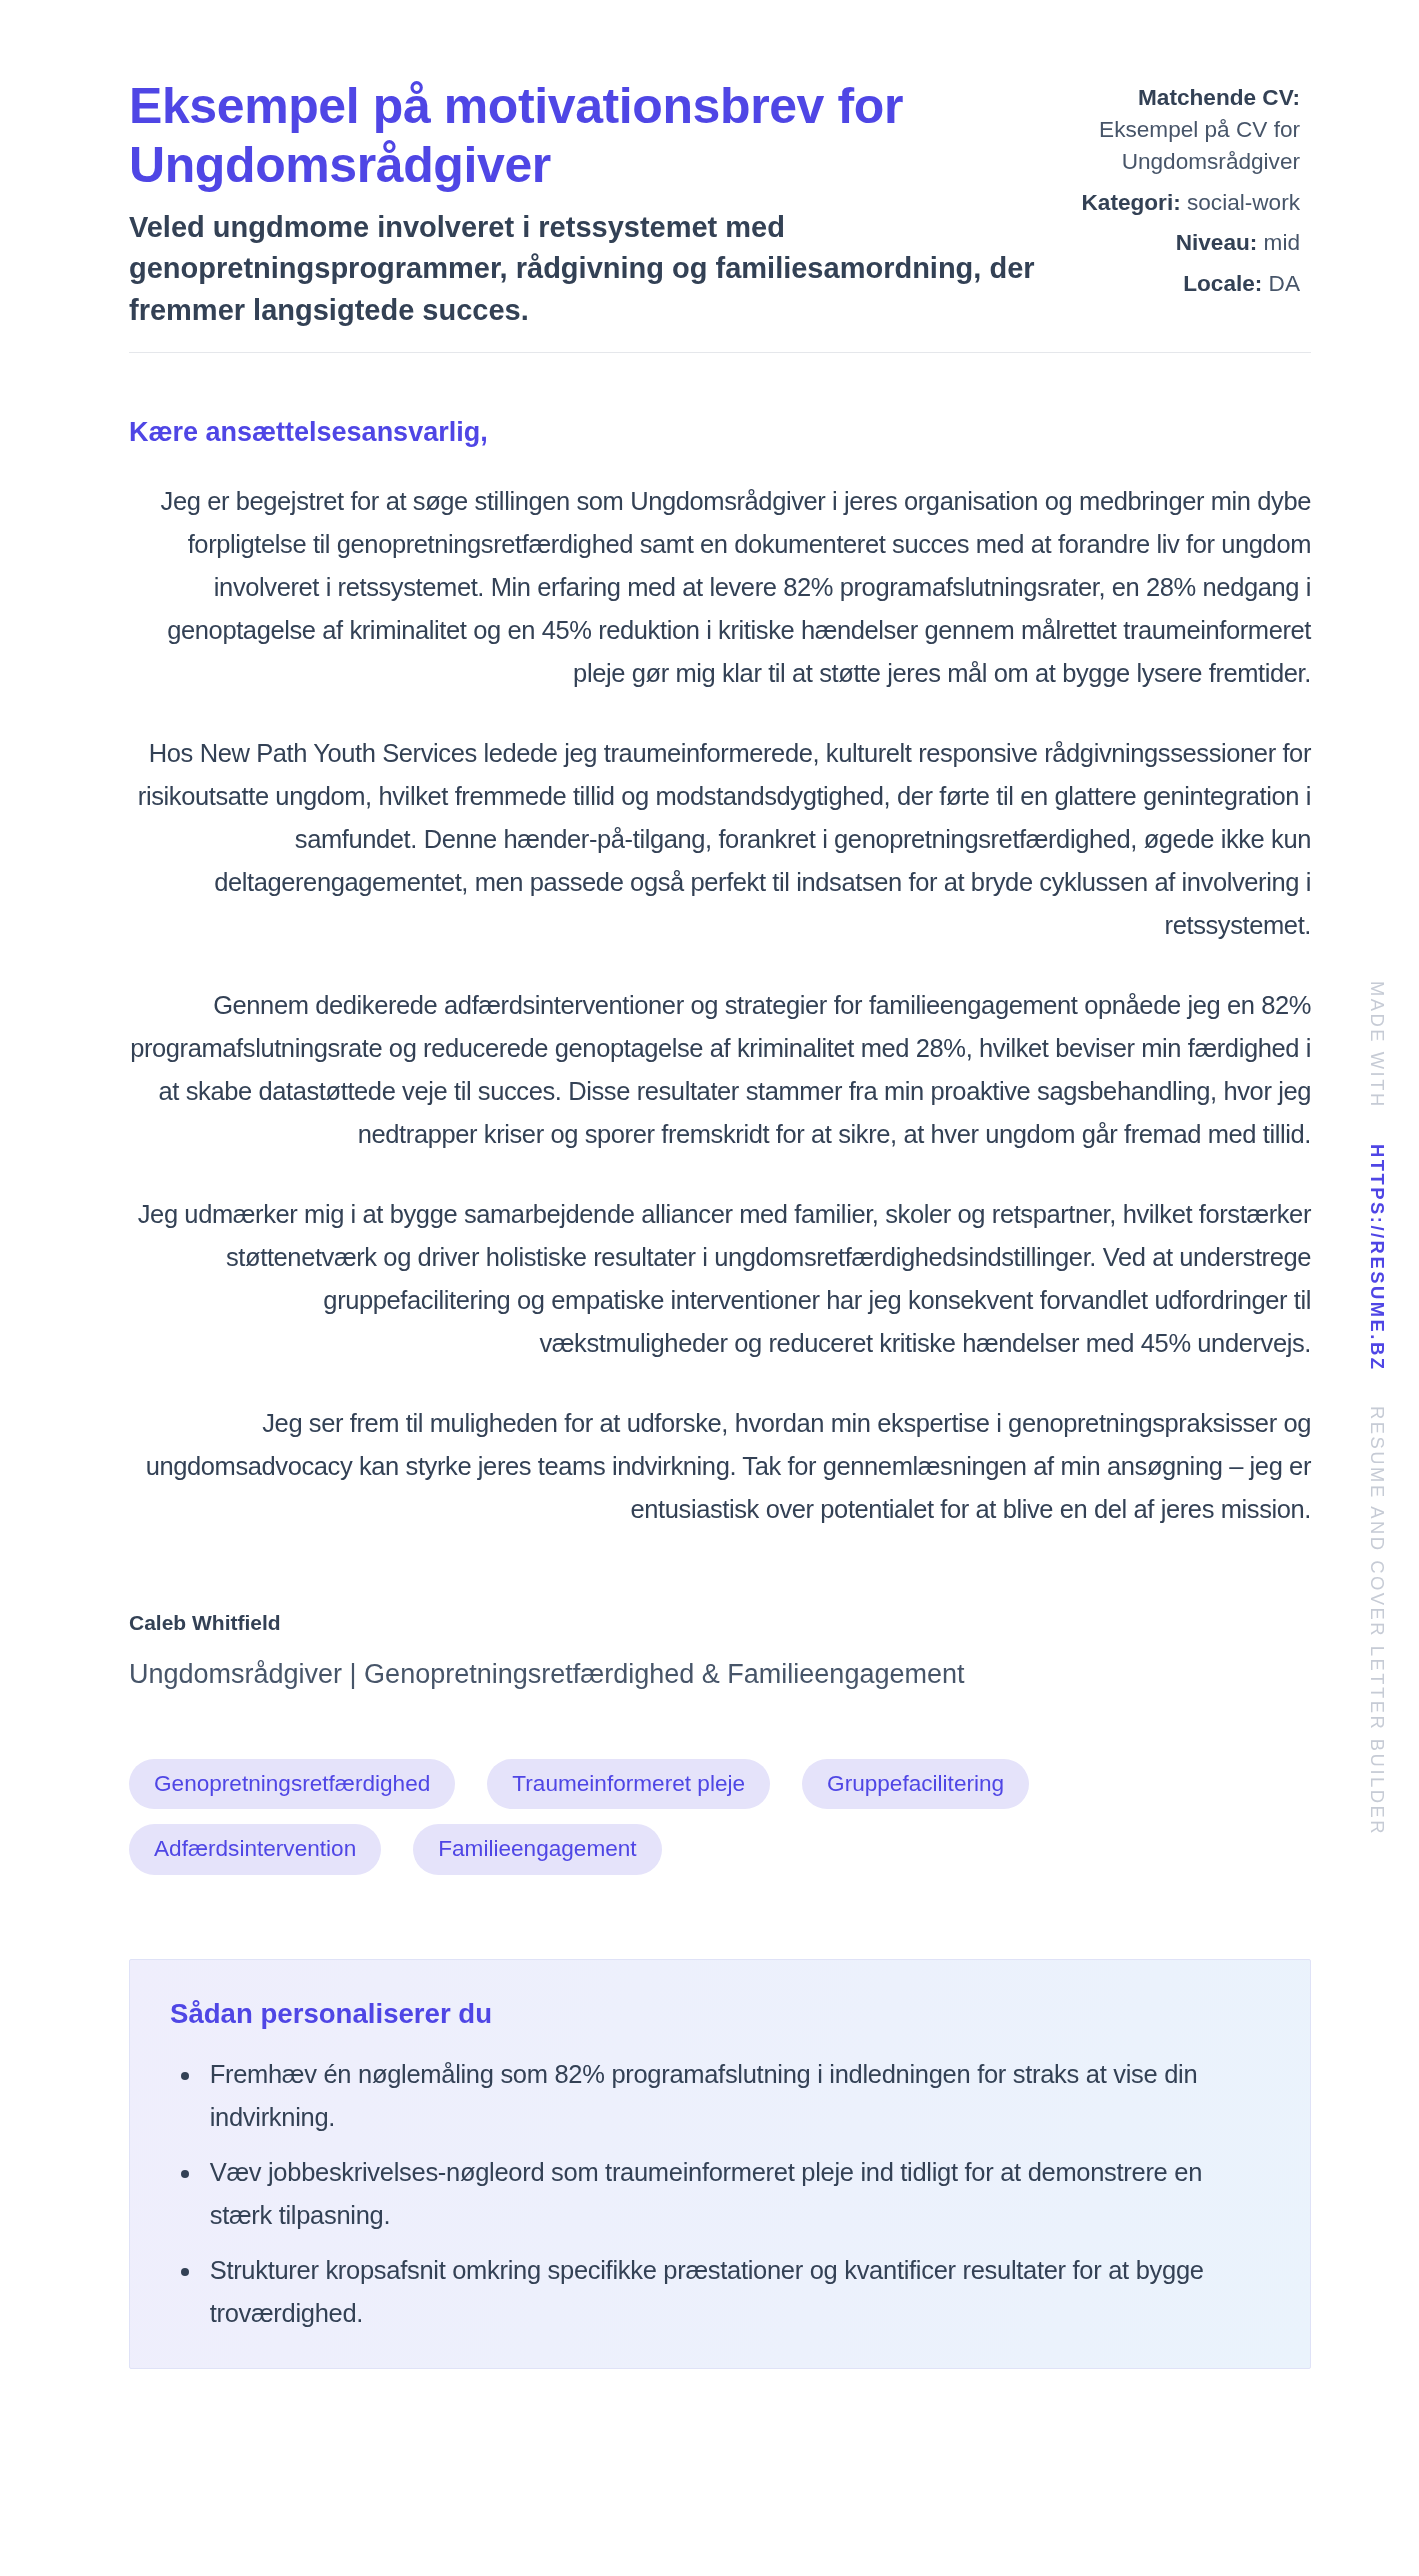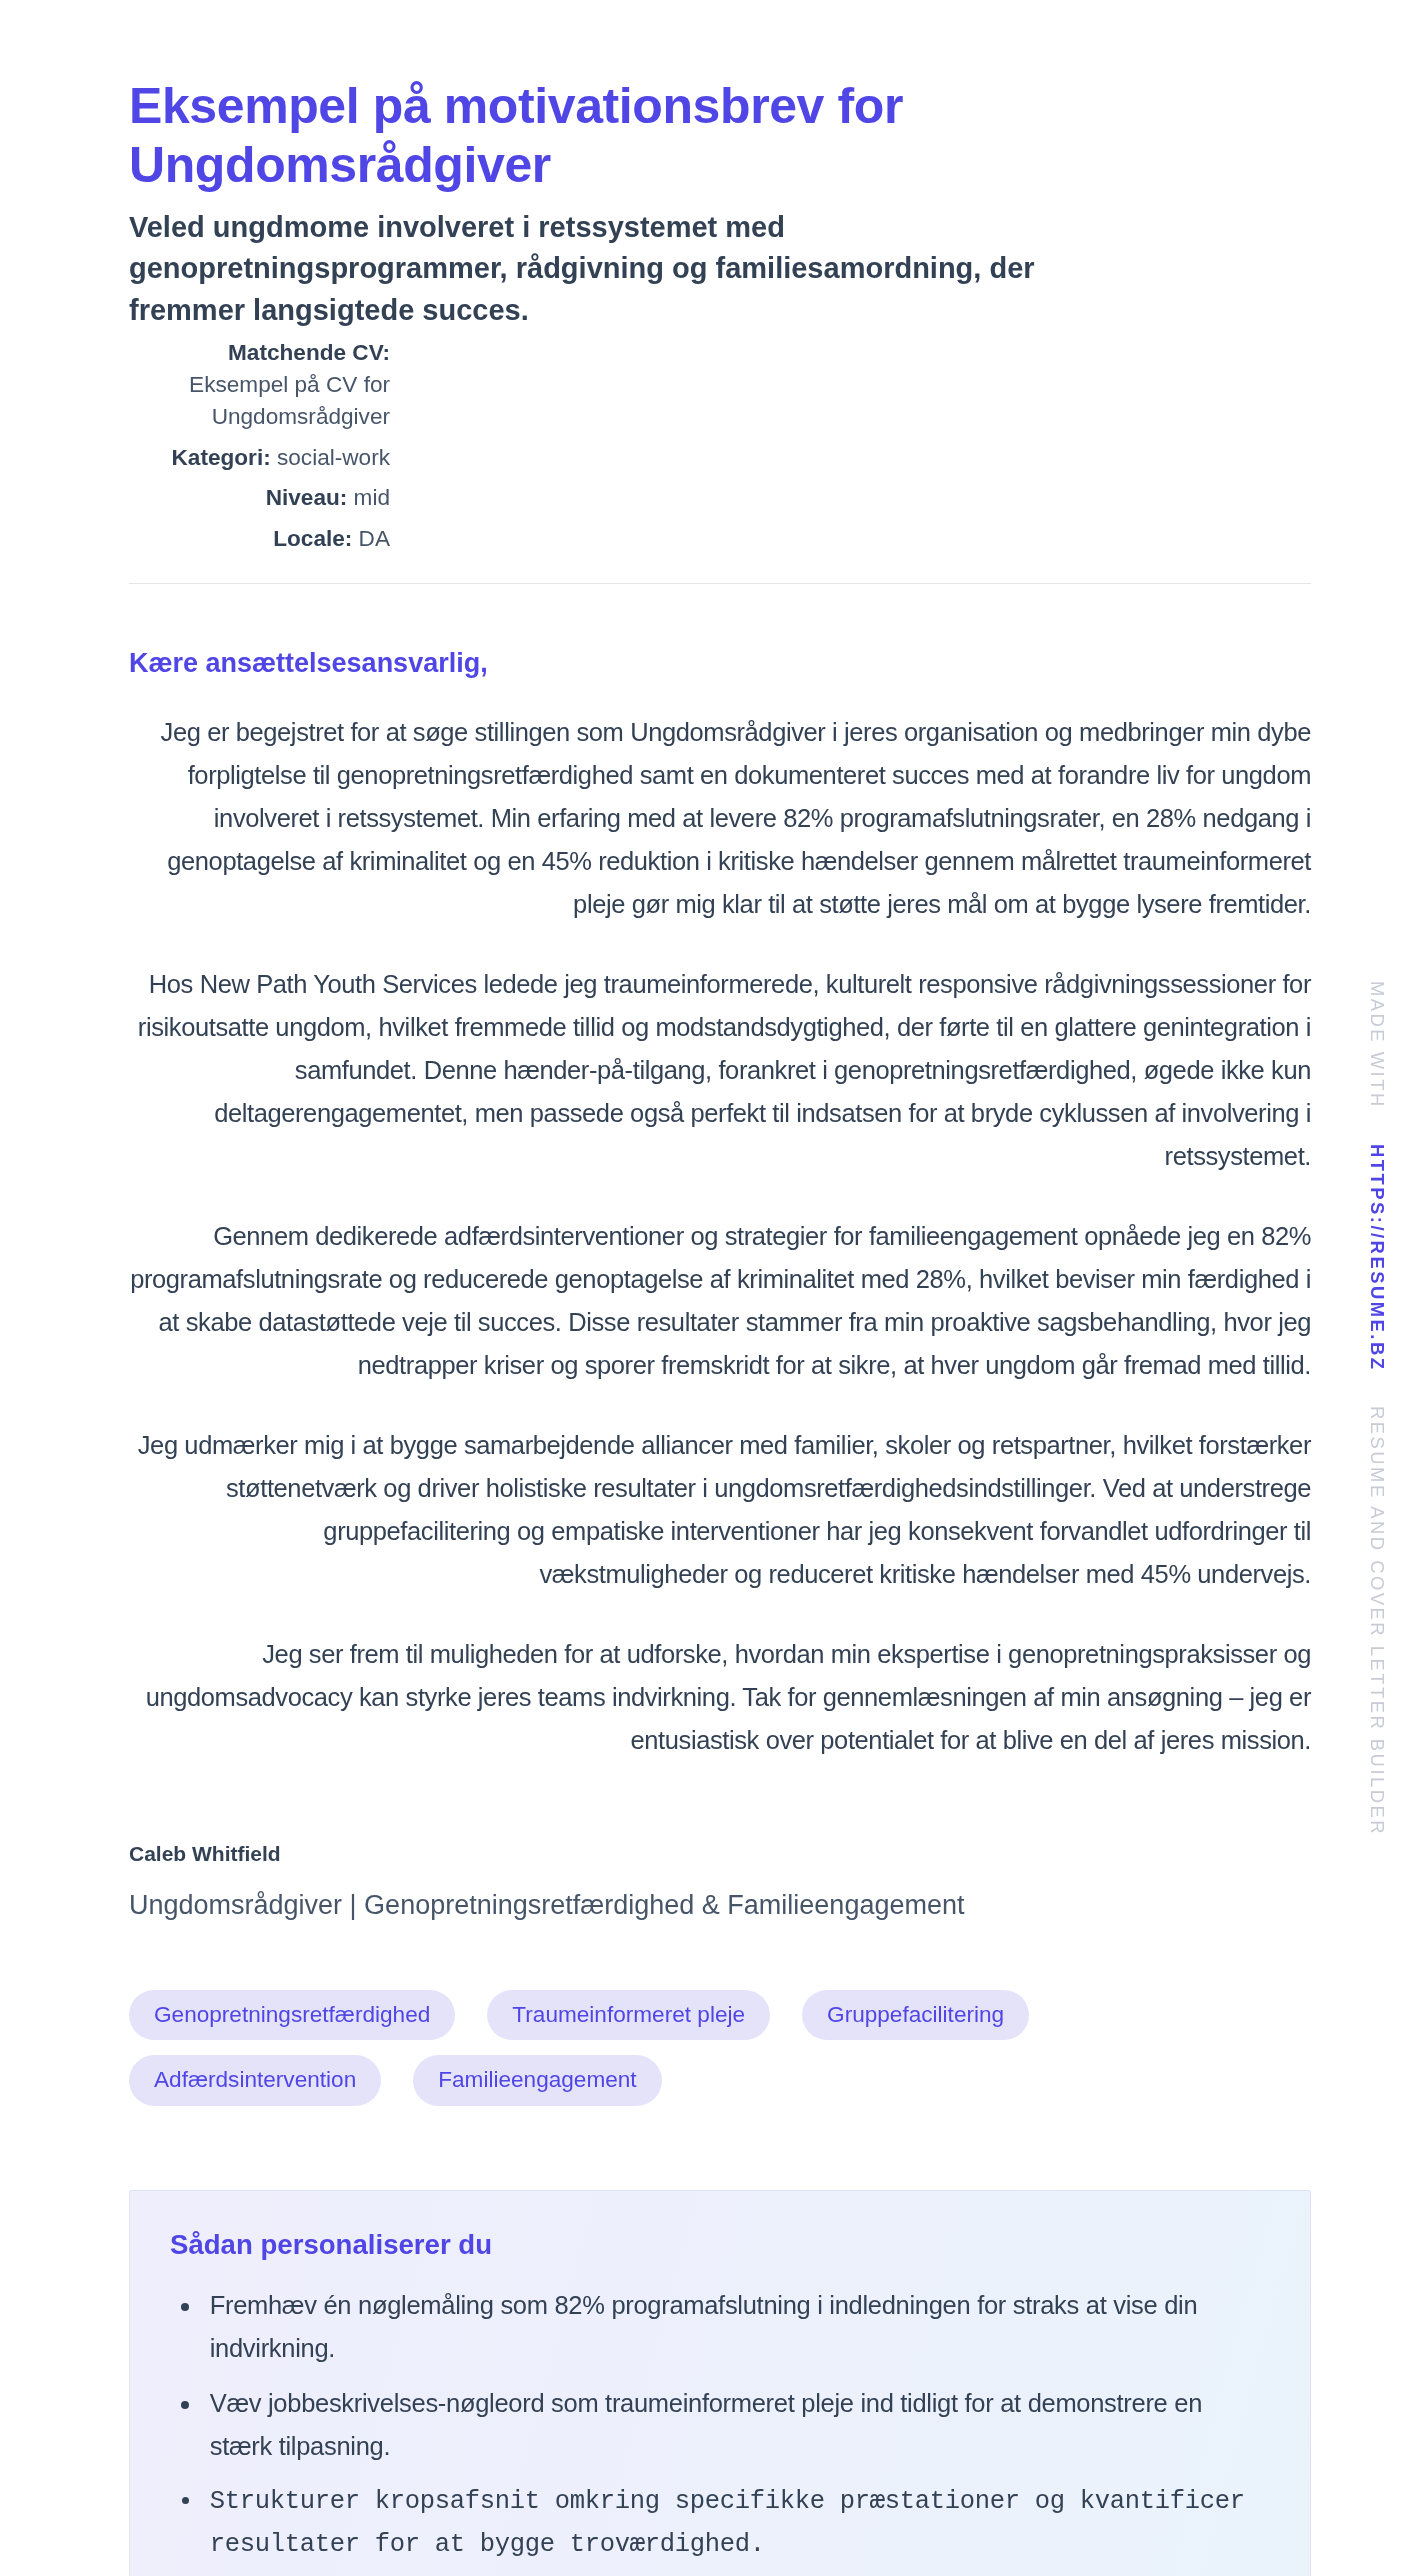--- a/index.html
+++ b/index.html
@@ -10,21 +10,21 @@
     background:#ffffff;
     font-family:"Liberation Sans", sans-serif;
     color:#334155;
     overflow:hidden;
   }
   .content{
     width:1182px;
     margin-left:129px;
     padding-top:77px;
   }
-  .header{display:flex;justify-content:flex-start;align-items:flex-start;flex-direction:column;}
+  .header{display:flex;justify-content:flex-start;align-items:flex-start;}
   .header-left{max-width:910px;}
   h1.title{
     margin:0;
     font-size:50px;
     line-height:1.18;
     font-weight:700;
     color:#4f46e5;
     letter-spacing:-0.4px;
   }
   .subtitle{
@@ -115,21 +115,21 @@
     padding-left:33px;
   }
   .tips li{
     font-size:25.5px;
     line-height:43px;
     letter-spacing:-0.3px;
     color:#334155;
     margin-bottom:11.7px;
     padding-left:6.7px;
   }
-  .tips li:last-child{margin-bottom:0;font-family:Liberation Mono, monospace;}
+  .tips li:last-child{margin-bottom:0;}
   .tips li::marker{color:#334155;}
   .watermark{
     position:absolute;
     top:981px;
     right:32px;
     display:flex;
     flex-direction:column;
     align-items:center;
     gap:35px;
   }

